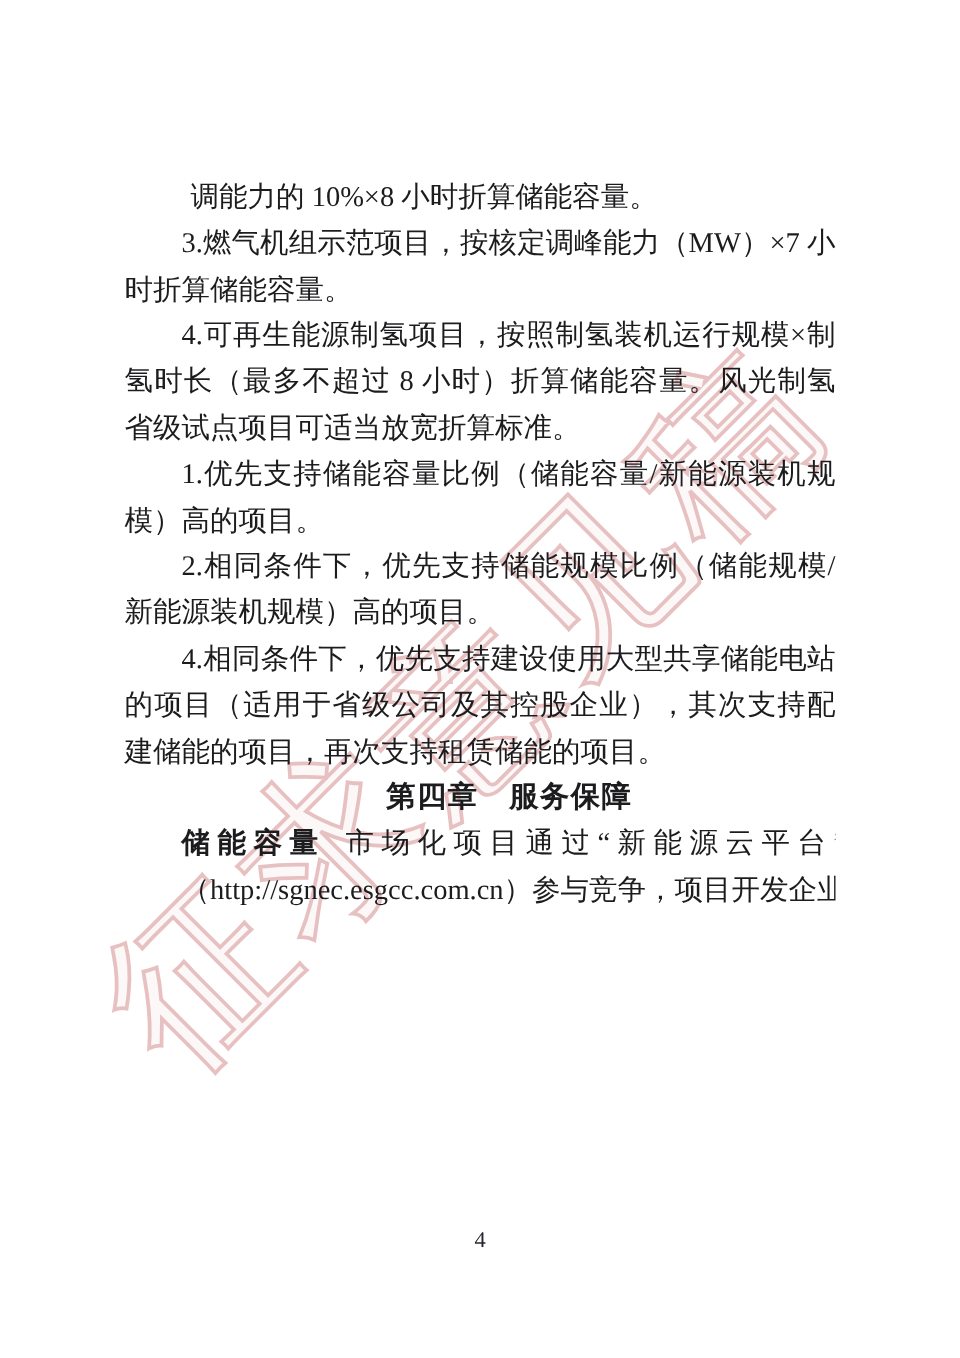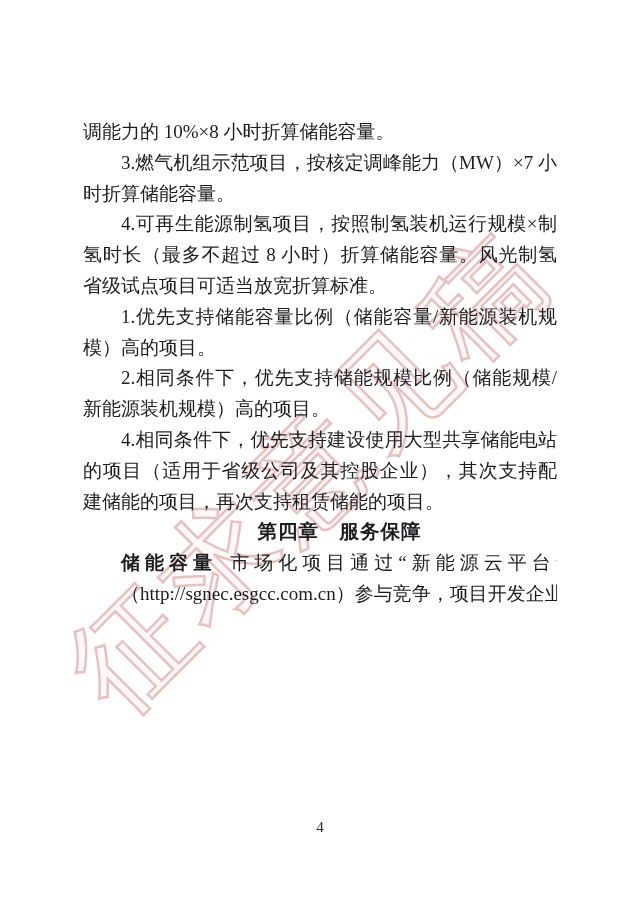--- a/index.html
+++ b/index.html
@@ -33,21 +33,21 @@
     position: absolute;
     left: 83px;
     top: 117px;
     width: 474px;
     font-size: 19px;
     line-height: 30.8px;
     text-align: justify;
     z-index: 2;
   }
   .doc-body p { margin: 0; padding: 0; text-indent: 2em; }
-  .doc-body p.no-indent { text-indent: 0; }
+  .doc-body p.no-indent { text-indent: 0; margin-left: 44px; }
   .lead { font-weight: bold; margin-right: 0.9em; }
   .chapter {
     margin: 61.6px 0 0 0;
     text-indent: 0;
     text-align: center;
     font-weight: bold;
     font-size: 19.5px;
     letter-spacing: 1px;
   }
   .line-spread {

